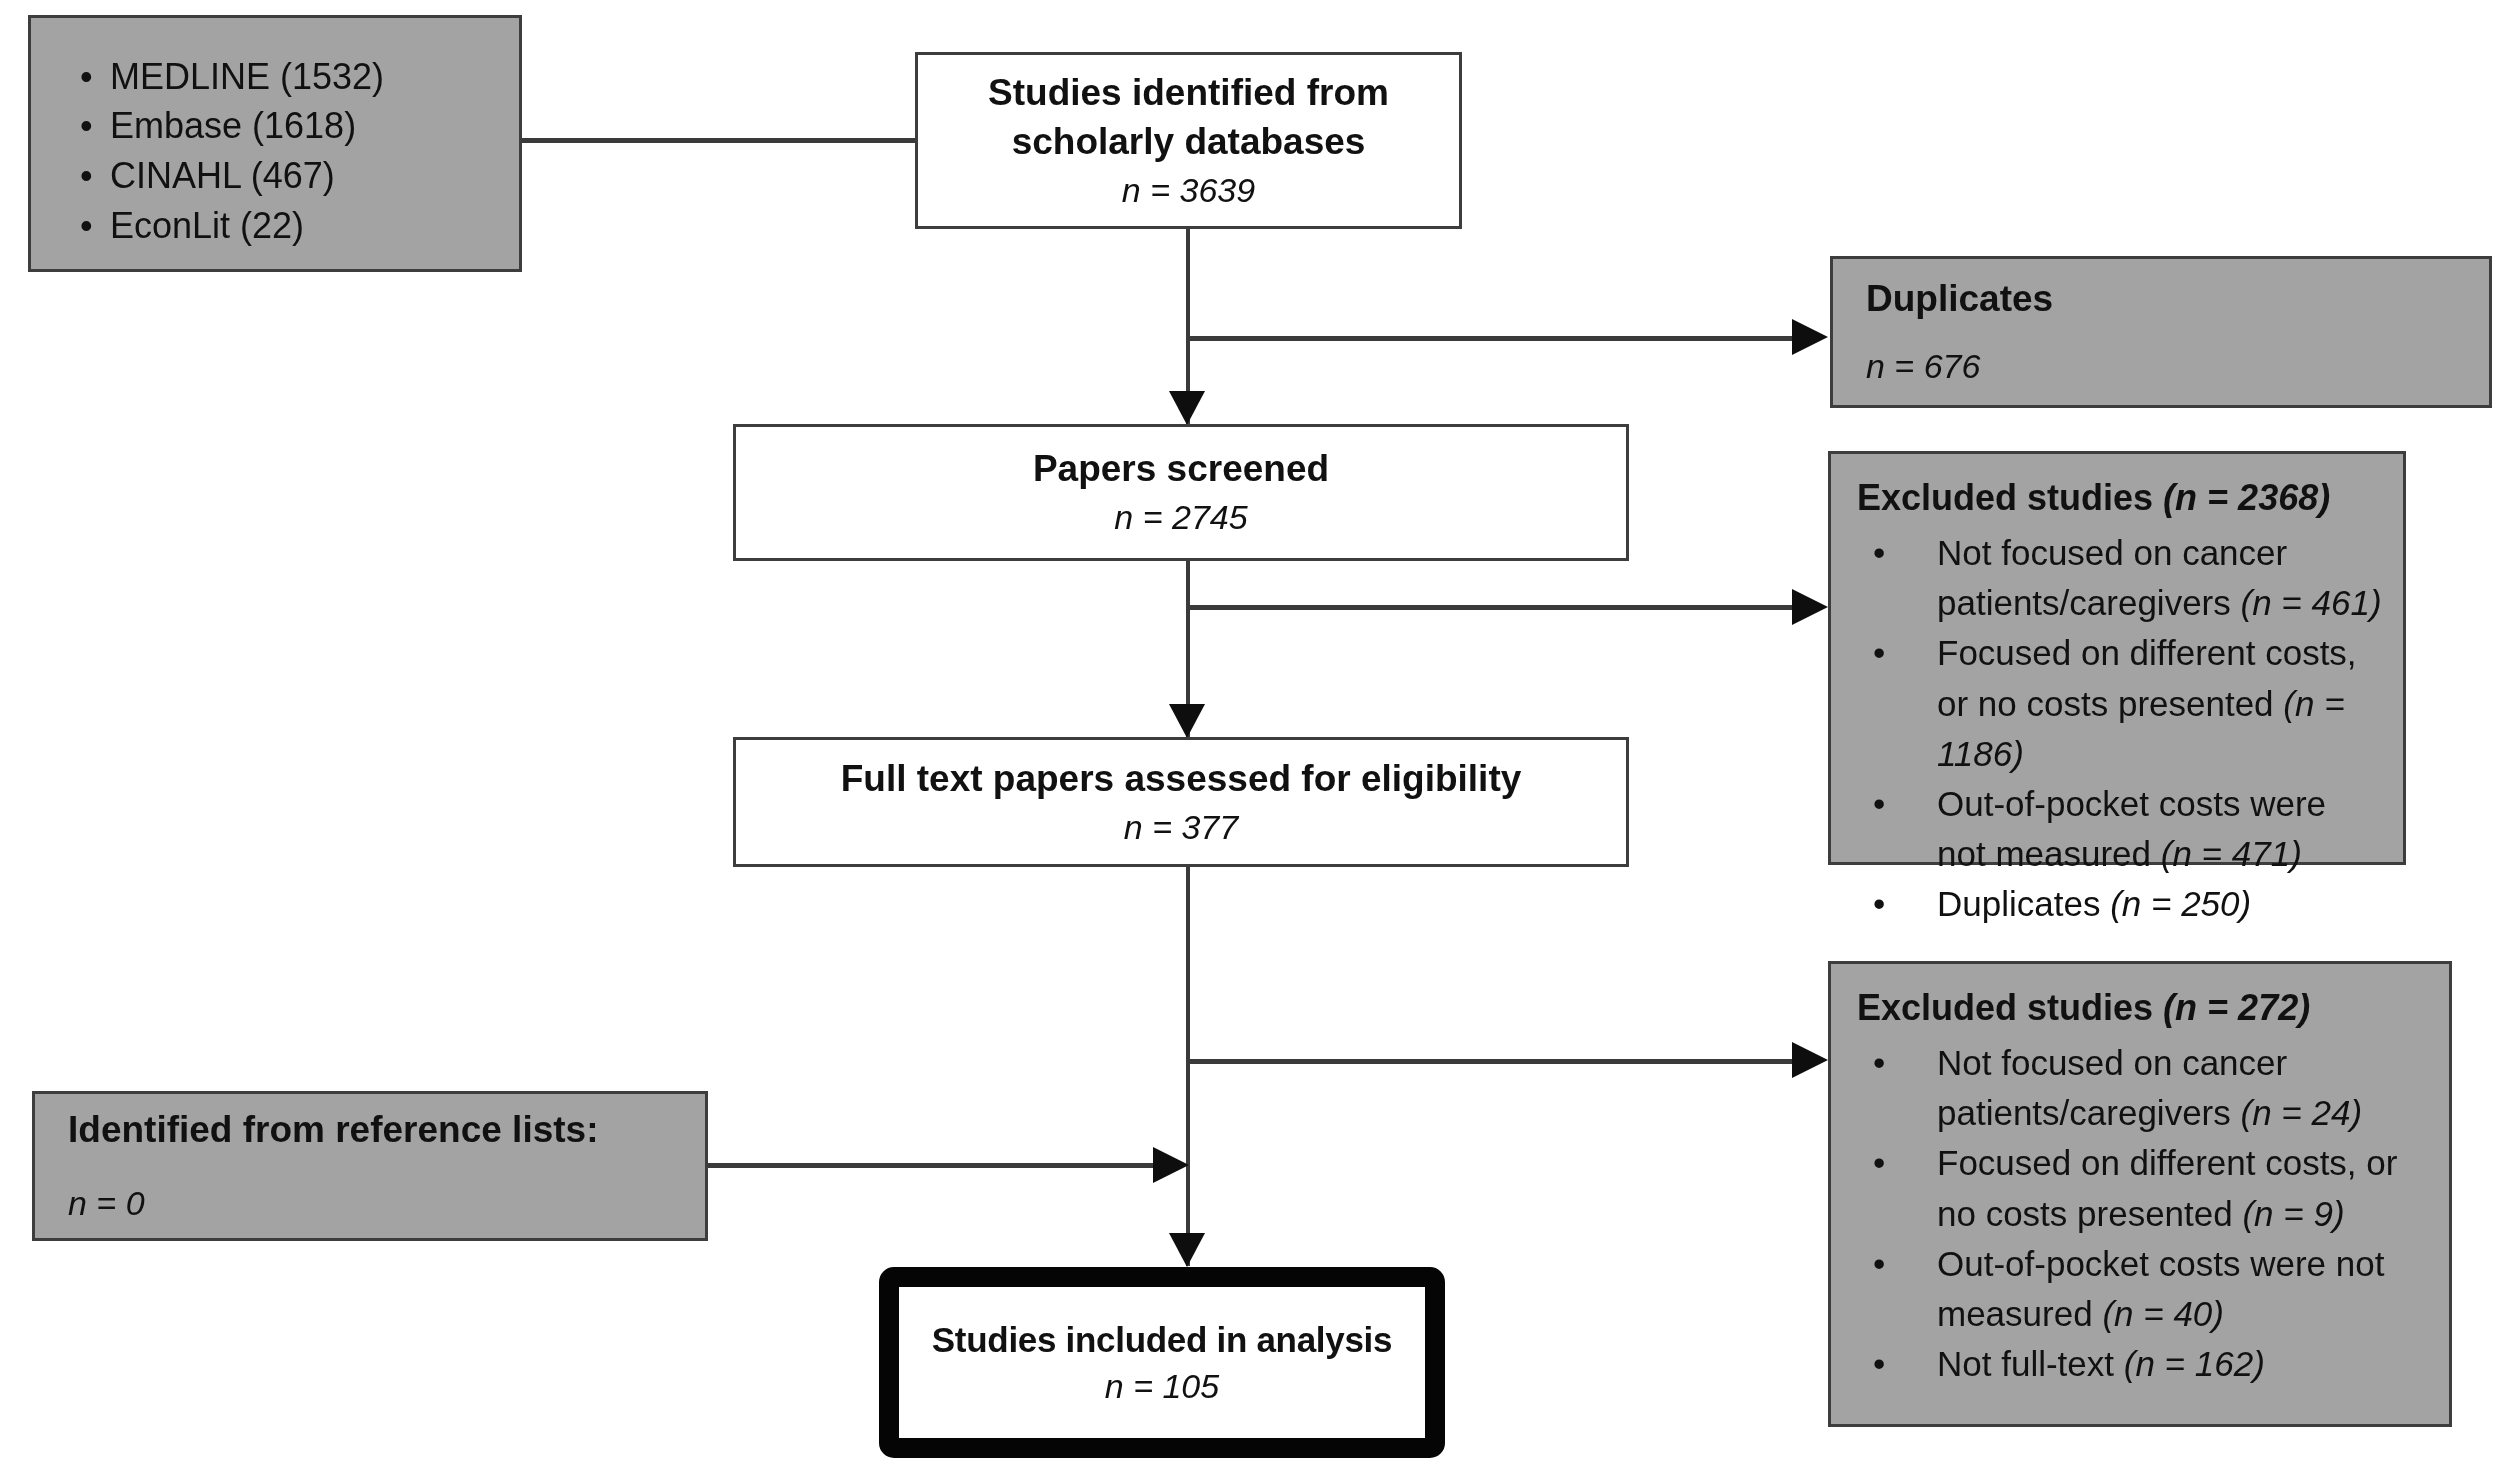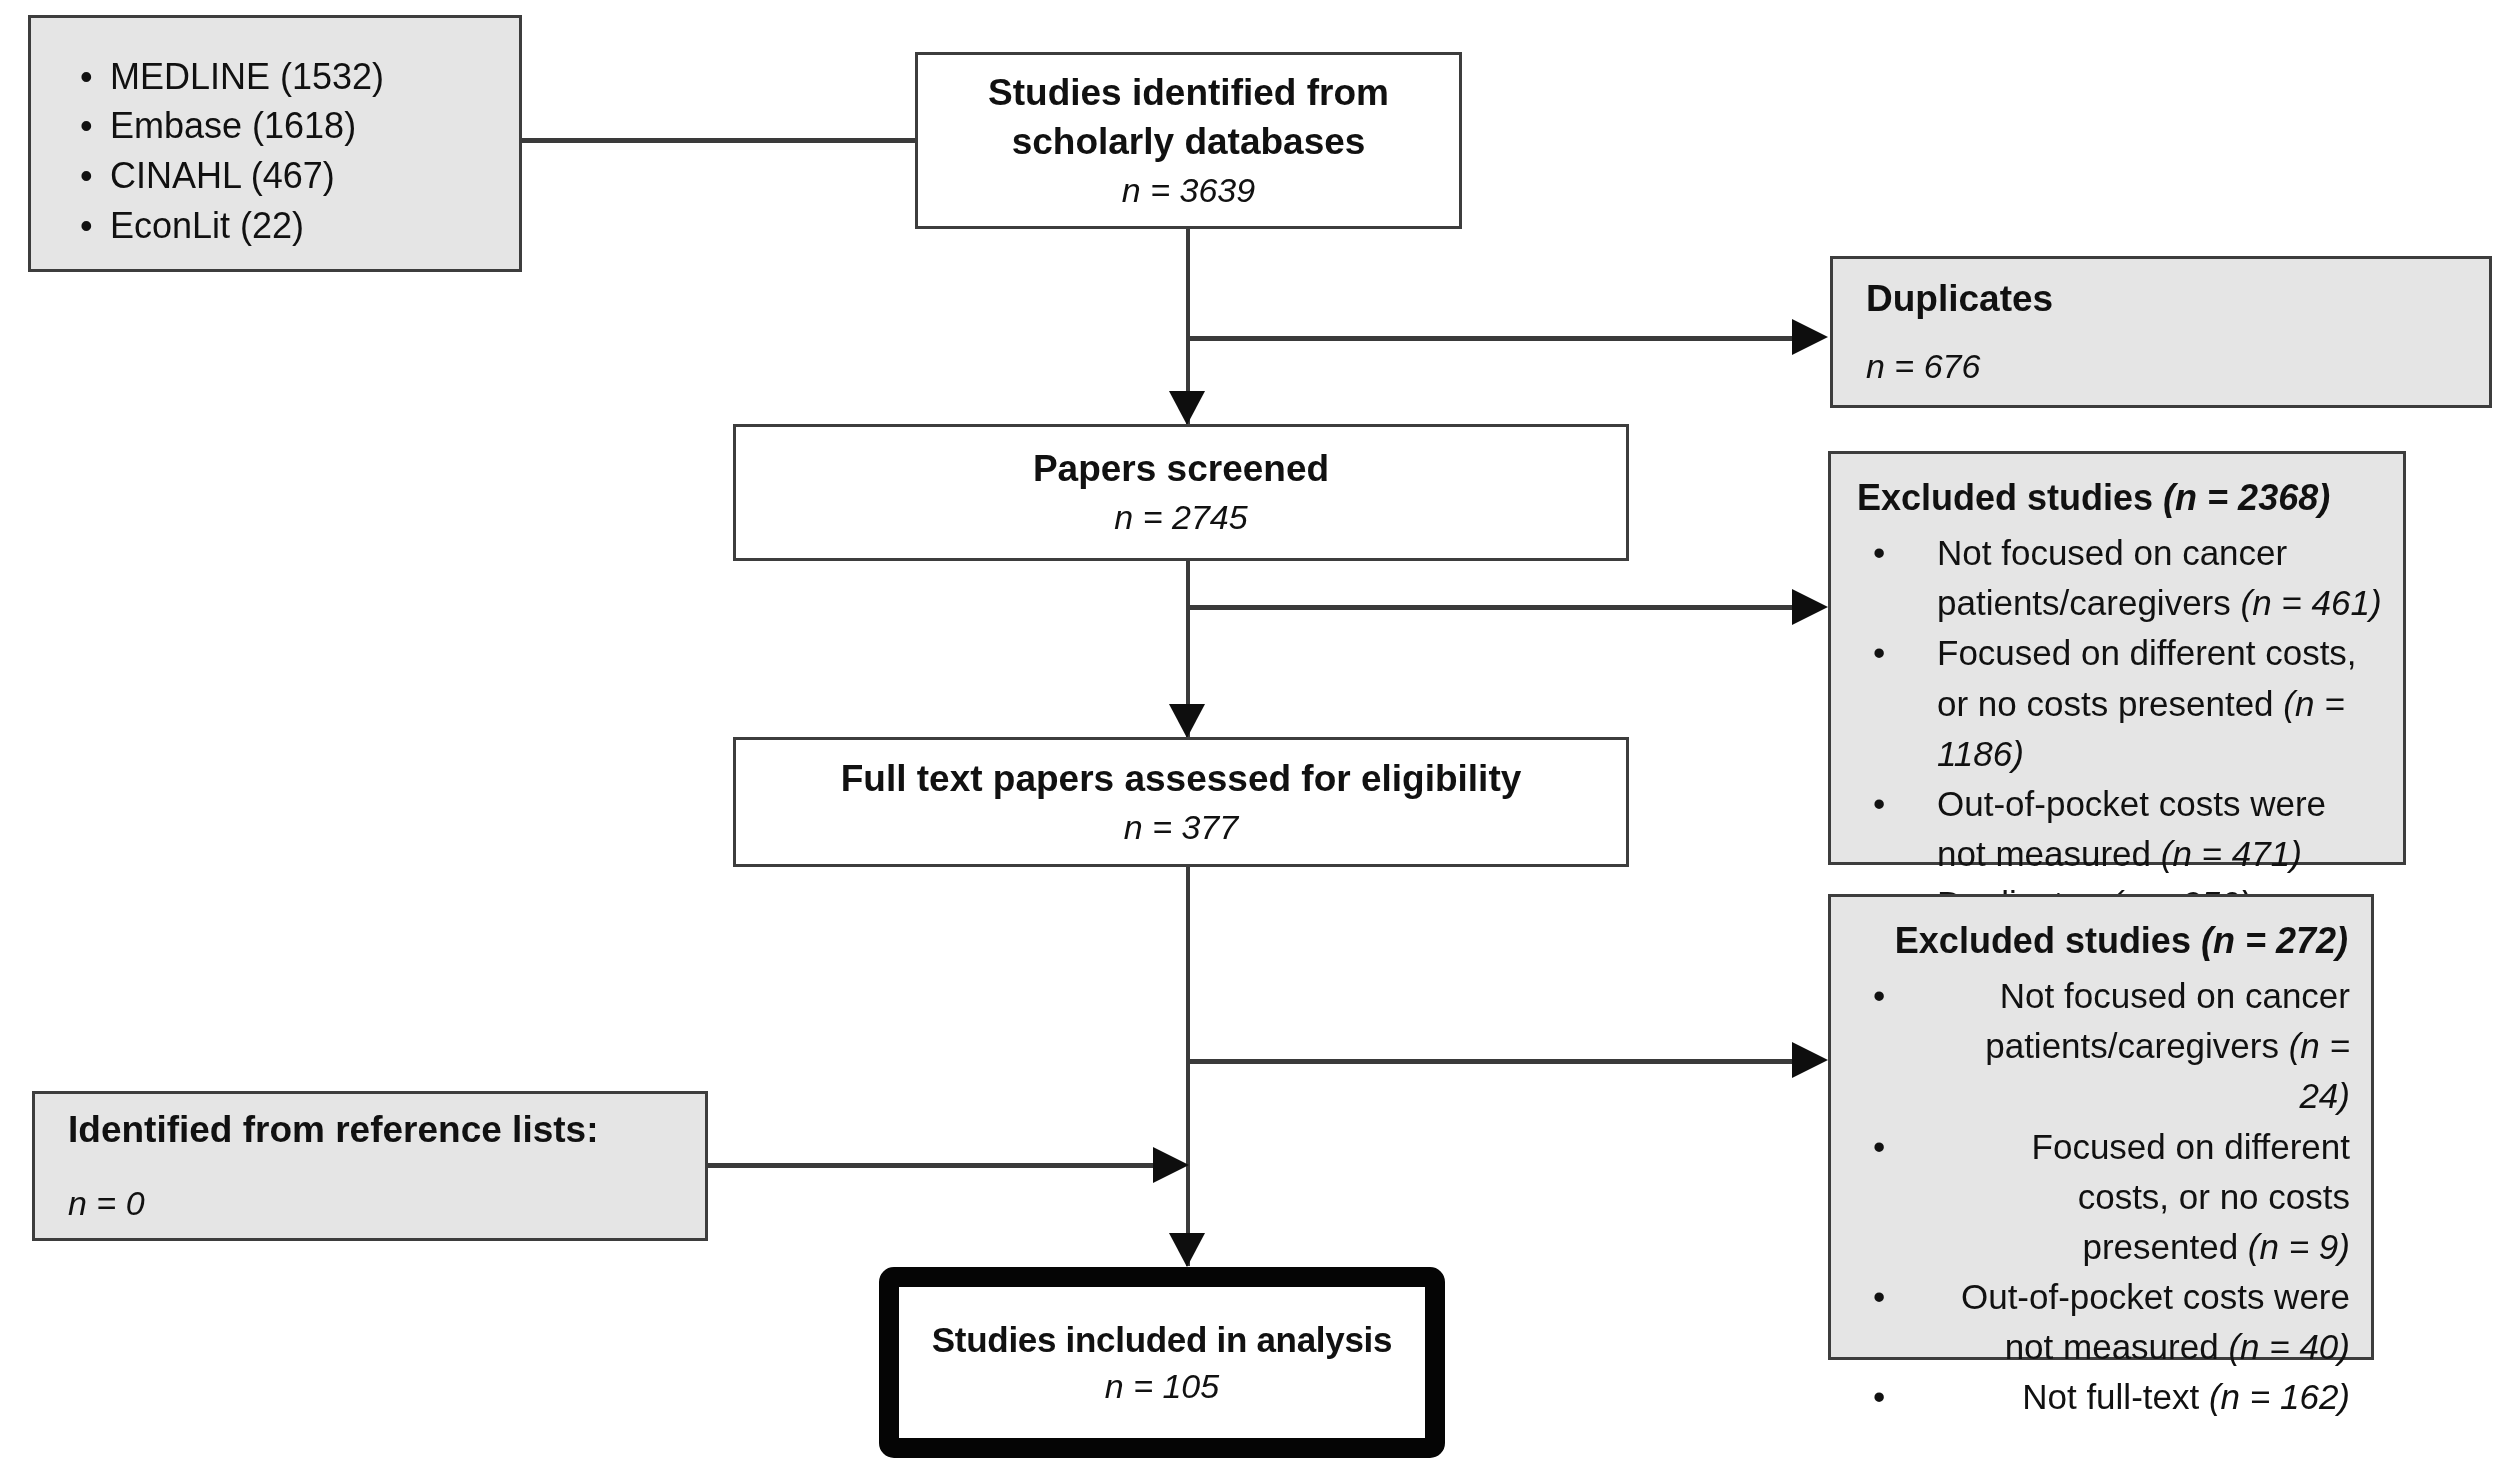--- a/index.html
+++ b/index.html
@@ -15,21 +15,21 @@
   #canvas {
     position: relative;
     width: 2512px;
     height: 1474px;
   }
   .box {
     position: absolute;
     box-sizing: border-box;
     border: 3.5px solid #3d3d3d;
   }
-  .box.gray  { background: #e5e5e5; }
+  .box.gray  { background: #a3a3a3; }
   .box.white { background: #ffffff; }
   .box.thick {
     border: 20px solid #050505;
     border-radius: 15px;
   }
   .centerbox {
     display: flex;
     flex-direction: column;
     align-items: center;
     justify-content: center;
@@ -123,21 +123,21 @@
     border-right: 18px solid transparent;
     border-top: 34px solid #0e0e0e;
   }
   
   #b-sources    { left: 28px;   top: 14.6px;   width: 494px;  height: 257px; }
   #b-identified { left: 915px; top: 52px;   width: 547px;  height: 177px; padding: 0 23px; }
   #b-duplicates { left: 1830px; top: 256px;  width: 662px; height: 152px; padding-left: 33px; }
   #b-screened   { left: 733px; top: 424px;  width: 896px; height: 137px; }
   #b-excluded1  { left: 1828px; top: 451px;  width: 578px; height: 414px; }
   #b-fulltext   { left: 733px; top: 737px; width: 896px; height: 130px; }
-  #b-excluded2  { left: 1828px; top: 894px; width: 546px; height: 466px; text-align: right; }
+  #b-excluded2  { left: 1828px; top: 961px; width: 624px; height: 466px; }
   #b-reflists   { left: 32px;   top: 1091px; width: 676px; height: 150px; padding-left: 33px; }
   #b-included   { left: 879px; top: 1267px; width: 566px;  height: 191px; }
   
   #c-top-h  { left: 522px;  top: 138px;  width: 393px;  height: 4.7px; }
   #c-v1     { left: 1186px; top: 229px;  width: 3.5px;    height: 195px; }
   #a-v1     { left: 1169px; top: 391px; }
   #c-h-dup  { left: 1187px; top: 336px;  width: 606px; height: 4.7px; }
   #a-h-dup  { left: 1792px; top: 319px; }
   #c-v2     { left: 1186px; top: 557px;  width: 3.5px;    height: 181px; }
   #a-v2     { left: 1169px; top: 704px; }

